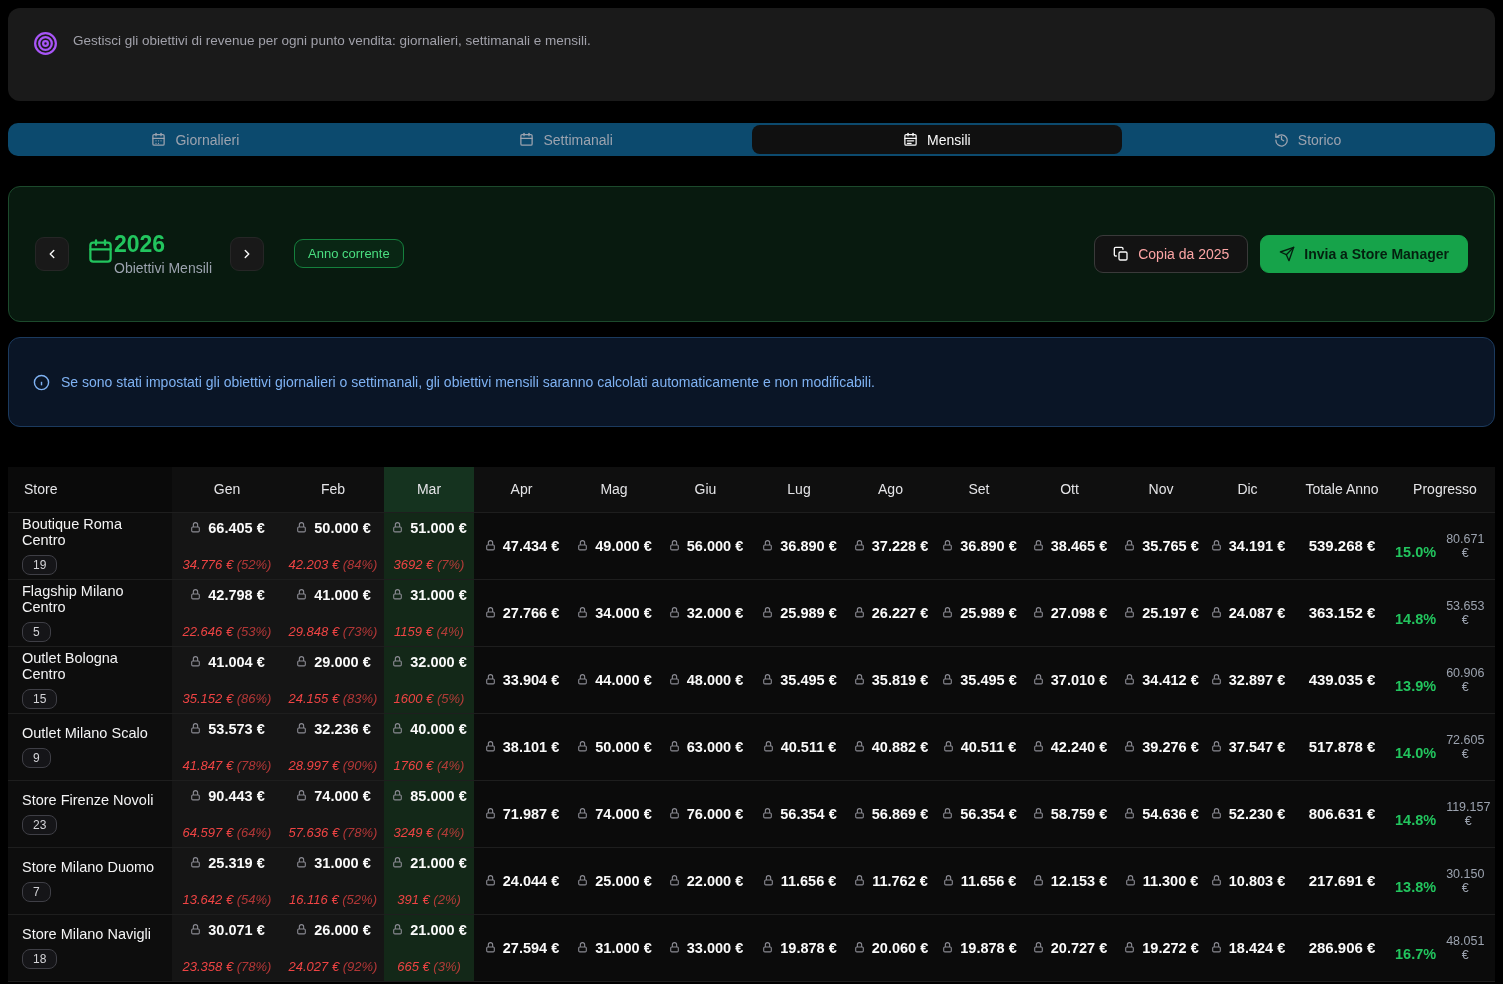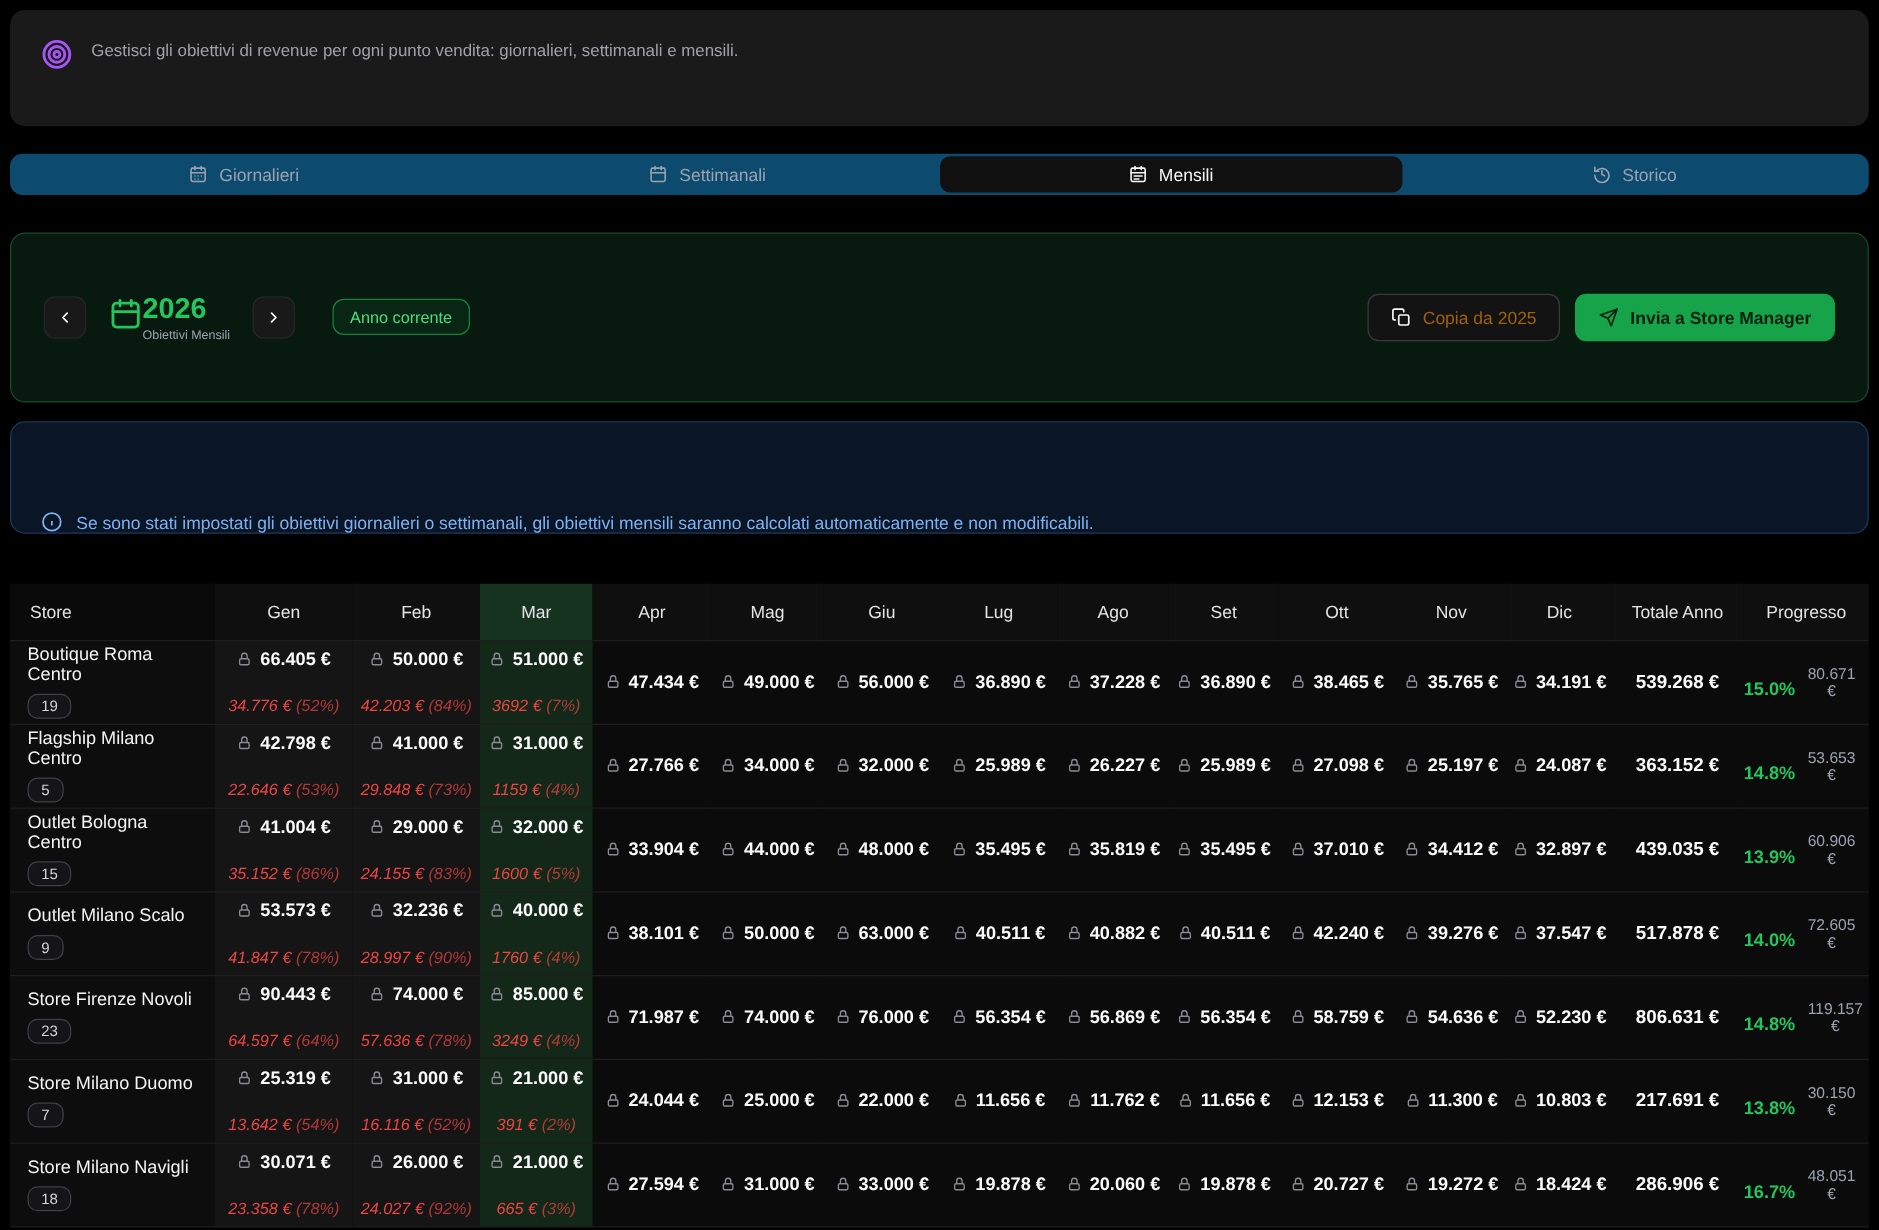--- a/index.html
+++ b/index.html
@@ -19,32 +19,32 @@
   .tab.active { background:#101010; color:#fafafa; }
 
   
   .year-panel { margin-top:30px; height:136px; background:#081a0f; border:1px solid #1c4a2c; border-radius:12px; display:flex; align-items:center; justify-content:space-between; padding:0 26px; }
   .yp-left { display:flex; align-items:center; gap:18px; }
   .nav-btn { width:34px; height:34px; background:#191919; border:1px solid #262626; border-radius:9px; display:flex; align-items:center; justify-content:center; cursor:pointer; }
   .nav-btn svg { width:14px; height:14px; stroke:#fafafa; fill:none; stroke-width:2.4; stroke-linecap:round; stroke-linejoin:round; }
   .yp-year-block { display:flex; align-items:center; }
   .cal-green svg { width:27px; height:27px; stroke:#22c55e; fill:none; stroke-width:2; stroke-linecap:round; stroke-linejoin:round; }
   .yp-year { font-size:23px; font-weight:700; color:#22c55e; line-height:1.1; }
-  .yp-sub { font-size:10px; color:#9ca3af; margin-top:3px; }
+  .yp-sub { font-size:14px; color:#9ca3af; margin-top:3px; }
   .badge-anno { margin-left:12px; border:1px solid #15803d; background:rgba(34,197,94,.07); color:#4ade80; font-size:13px; padding:6px 13px; border-radius:9px; }
   .yp-right { display:flex; align-items:center; gap:12px; }
   .btn { height:38px; border-radius:9px; display:flex; align-items:center; gap:9px; font-size:14px; padding:0 18px; cursor:pointer; }
   .btn svg { width:16px; height:16px; fill:none; stroke-width:2; stroke-linecap:round; stroke-linejoin:round; }
-  .btn-copy { background:#131313; border:1px solid #3a3a3a; color:#a16207; }
+  .btn-copy { background:#131313; border:1px solid #3a3a3a; color:#fca5a5; }
   .btn-copy svg { stroke:#fafafa; }
   .btn-send { background:#16a34a; border:1px solid #16a34a; color:#04200f; font-weight:600; }
   .btn-send svg { stroke:#04200f; }
 
   
-  .info-banner { margin-top:15px; height:90px; background:#0a1526; border:1px solid #1b3a5e; border-radius:12px; display:flex; align-items:flex-end; padding:0 24px; gap:11px; }
+  .info-banner { margin-top:15px; height:90px; background:#0a1526; border:1px solid #1b3a5e; border-radius:12px; display:flex; align-items:center; padding:0 24px; gap:11px; }
   .info-banner svg { width:17px; height:17px; stroke:#7fb2f3; fill:none; stroke-width:2; flex:0 0 auto; }
   .info-text { font-size:14px; color:#7fb2f3; }
 
   
   table { margin-top:40px; width:1487px; border-collapse:collapse; table-layout:fixed; background:#0b0b0b; }
   thead th { height:45px; font-size:14px; font-weight:500; color:#e4e4e7; text-align:center; background:#0f0f0f; }
   thead th.store-col { text-align:left; padding-left:16px; background:#0a0a0a; }
   thead th.mar-col { background:#15331f; }
   tbody tr { border-top:1px solid #1e1e1e; height:67px; }
   tbody tr:last-child { border-bottom:1px solid #1e1e1e; }

